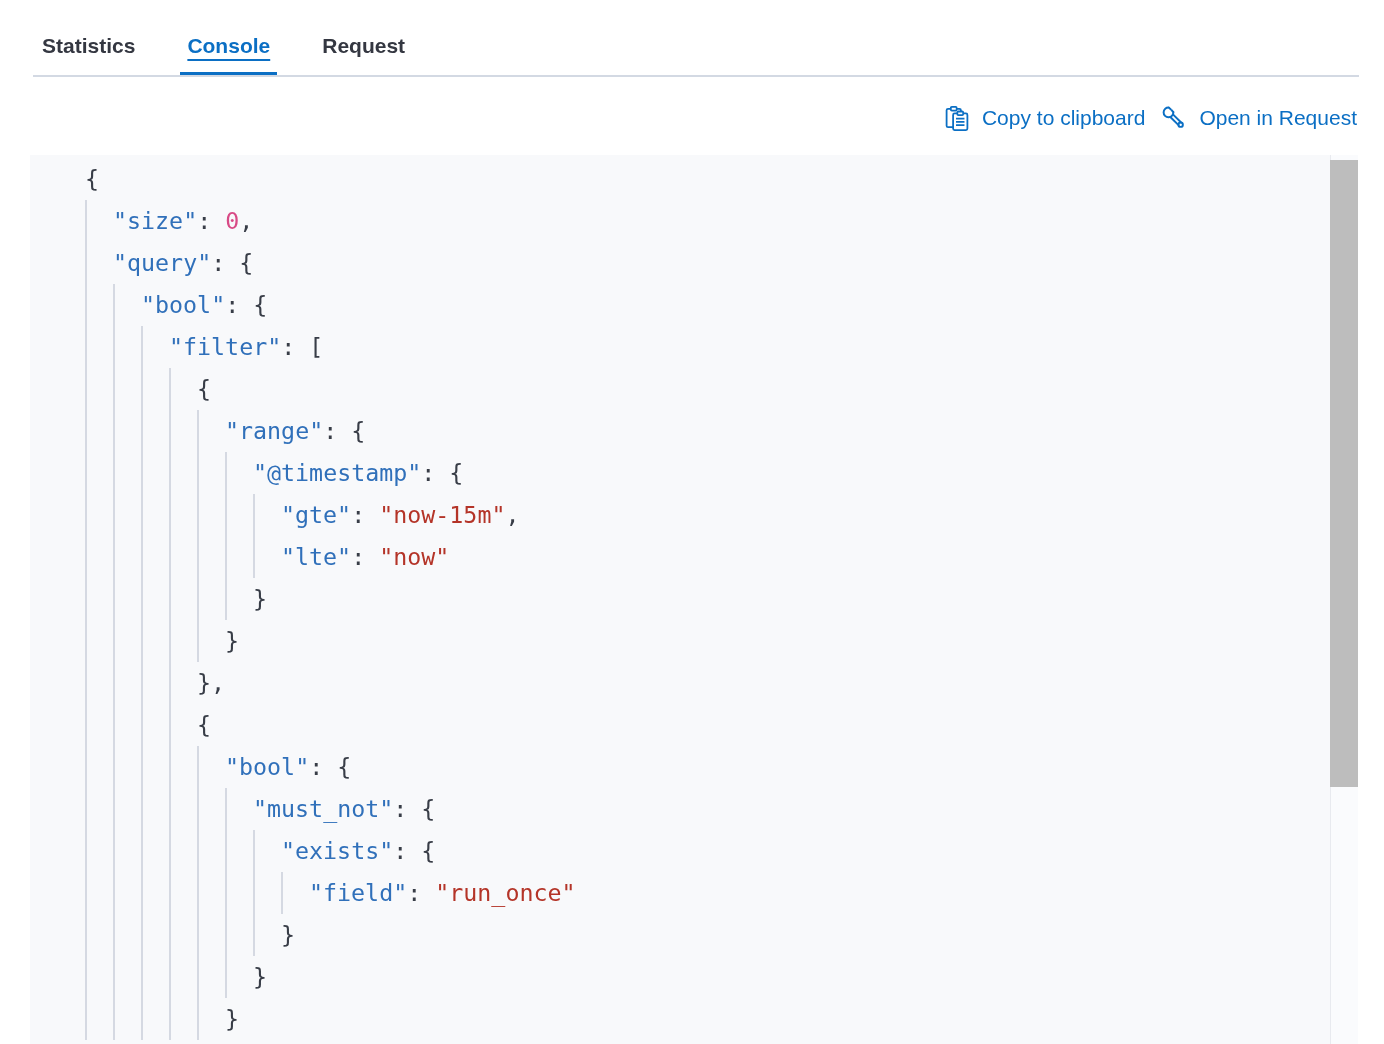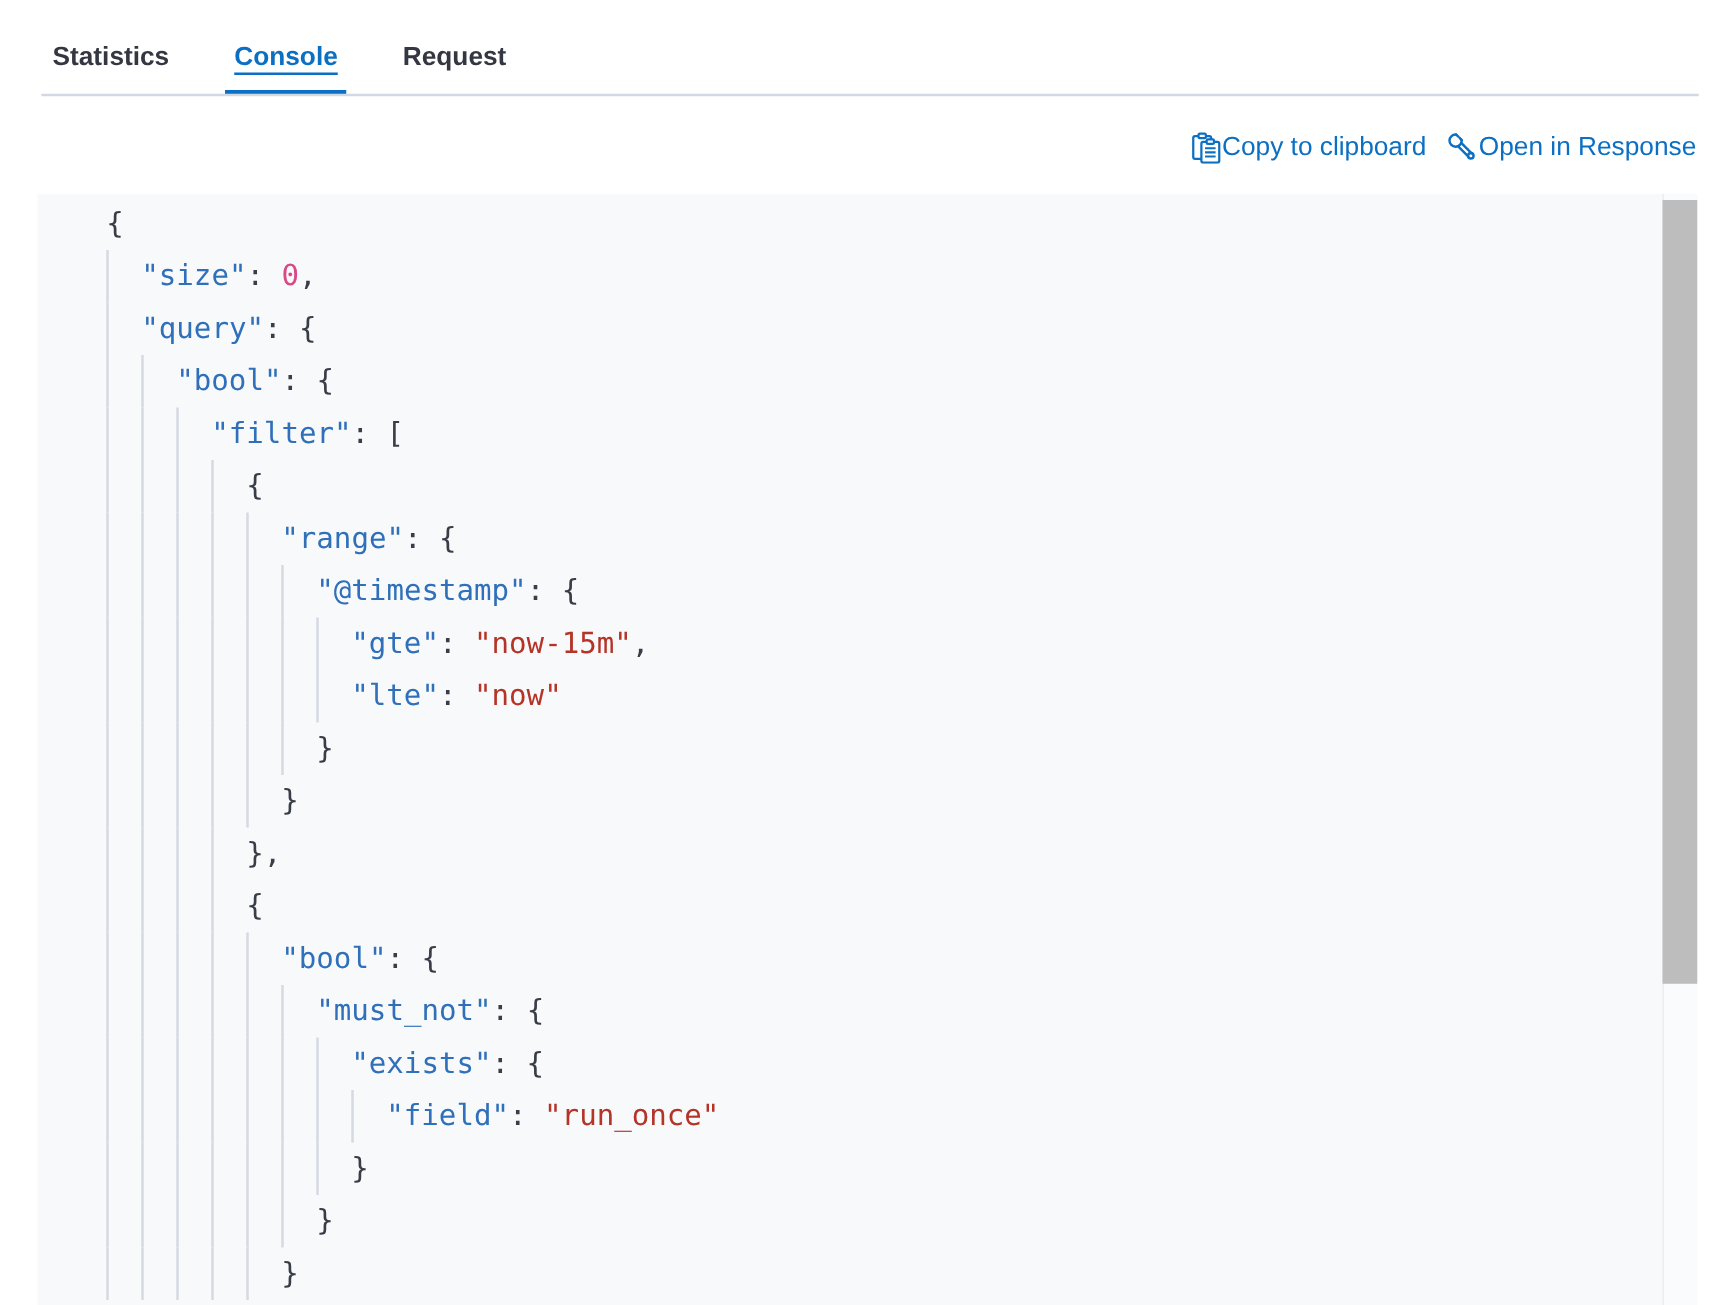--- a/index.html
+++ b/index.html
@@ -21,21 +21,21 @@
     text-underline-offset:6px;
   }
   .tab.selected::after{
     content:"";position:absolute;left:-7px;right:-7px;bottom:-14px;height:4px;
     background:var(--primary);
   }
   .divider{position:absolute;left:33px;top:75px;width:1326px;height:2px;background:var(--divider);}
   
   .actions{position:absolute;top:102px;right:27px;height:32px;display:flex;align-items:center;gap:16px;}
   .linkbtn{
-    display:flex;align-items:center;background:none;border:none;padding:0;
+    display:flex;align-items:center;gap:12px;background:none;border:none;padding:0;
     color:var(--primary);font-family:inherit;font-size:21px;font-weight:500;cursor:pointer;white-space:nowrap;
   }
   .linkbtn svg{display:block;}
   
   .codeblock{
     position:absolute;left:30px;top:155px;width:1328px;height:889px;
     background:var(--codeBg);overflow:hidden;
   }
   .code-lines{
     position:absolute;left:0;top:3px;right:28px;
@@ -89,21 +89,21 @@
     <svg width="26" height="26" viewBox="0 0 16 16">
       <g fill="none" stroke="currentColor" stroke-width="1.2" stroke-linecap="round">
         <path d="M4.86 1.61 A3 3 0 1 0 7.59 4.34"></path>
         <path d="M4.86 1.61 L5.95 2.62"></path>
         <path d="M7.59 4.34 L6.58 3.25"></path>
         <path d="M7.37 5.75 L12.38 10.78"></path>
         <path d="M5.75 7.37 L10.78 12.38"></path>
         <circle cx="12.1" cy="12.1" r="1.35"></circle>
       </g>
     </svg>
-    <span>Open in Response</span>
+    <span>Open in Request</span>
   </button>
 </div>
 
 <div class="codeblock">
   <div class="code-lines" id="code-lines">
       <div class="cl"><span class="tk-p">{</span></div>
       <div class="cl"><span class="ig"></span><span class="tk-key">"size"</span><span class="tk-p">: </span><span class="tk-num">0</span><span class="tk-p">,</span></div>
       <div class="cl"><span class="ig"></span><span class="tk-key">"query"</span><span class="tk-p">: {</span></div>
       <div class="cl"><span class="ig"></span><span class="ig"></span><span class="tk-key">"bool"</span><span class="tk-p">: {</span></div>
       <div class="cl"><span class="ig"></span><span class="ig"></span><span class="ig"></span><span class="tk-key">"filter"</span><span class="tk-p">: [</span></div>

